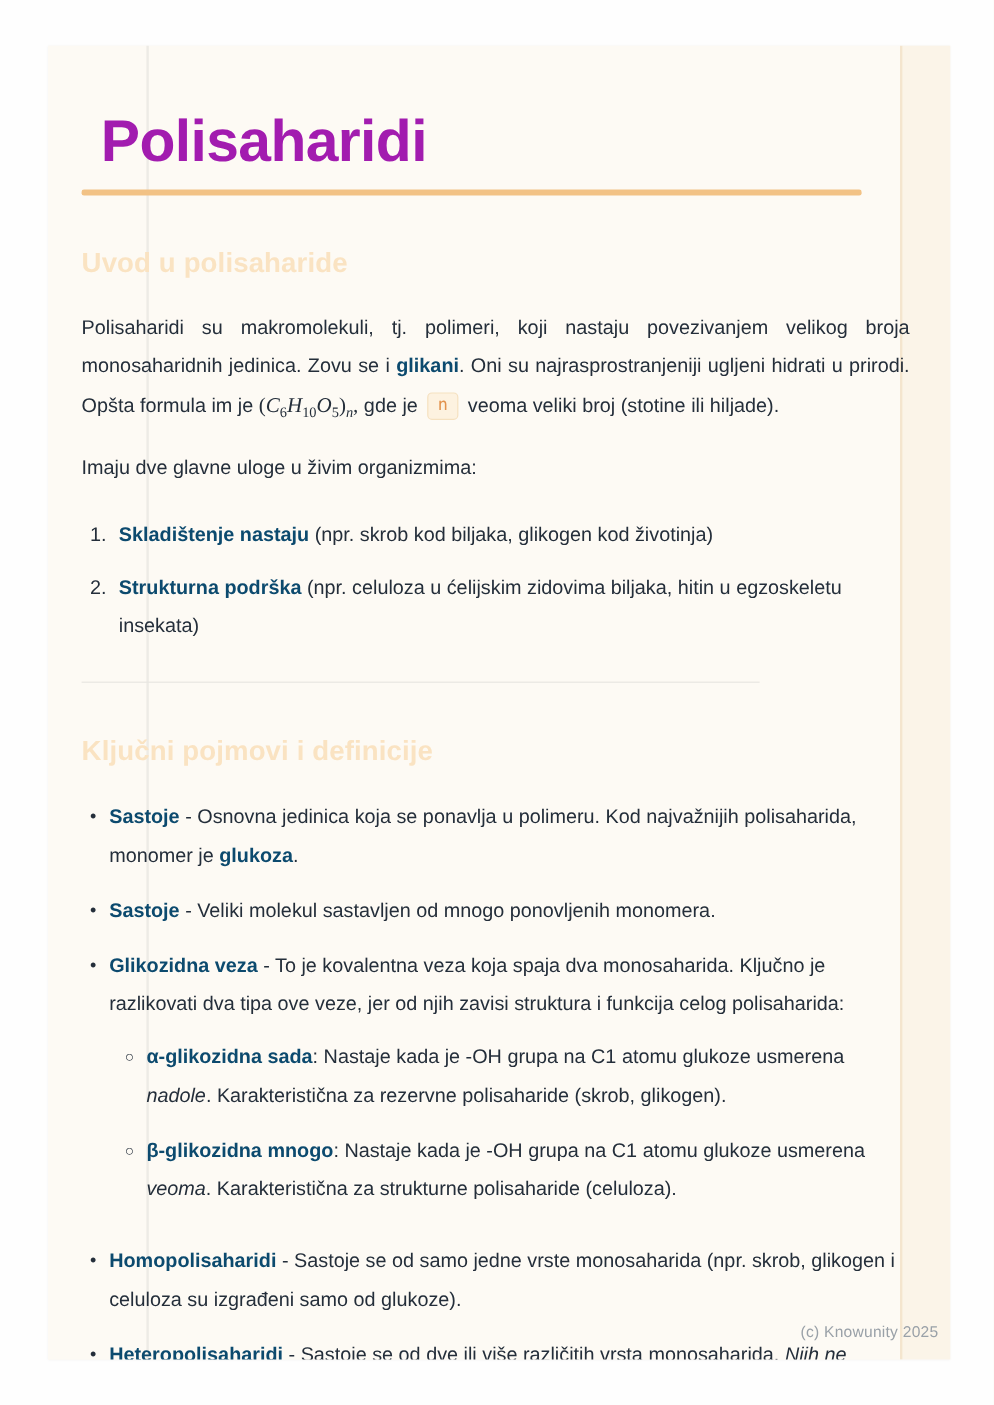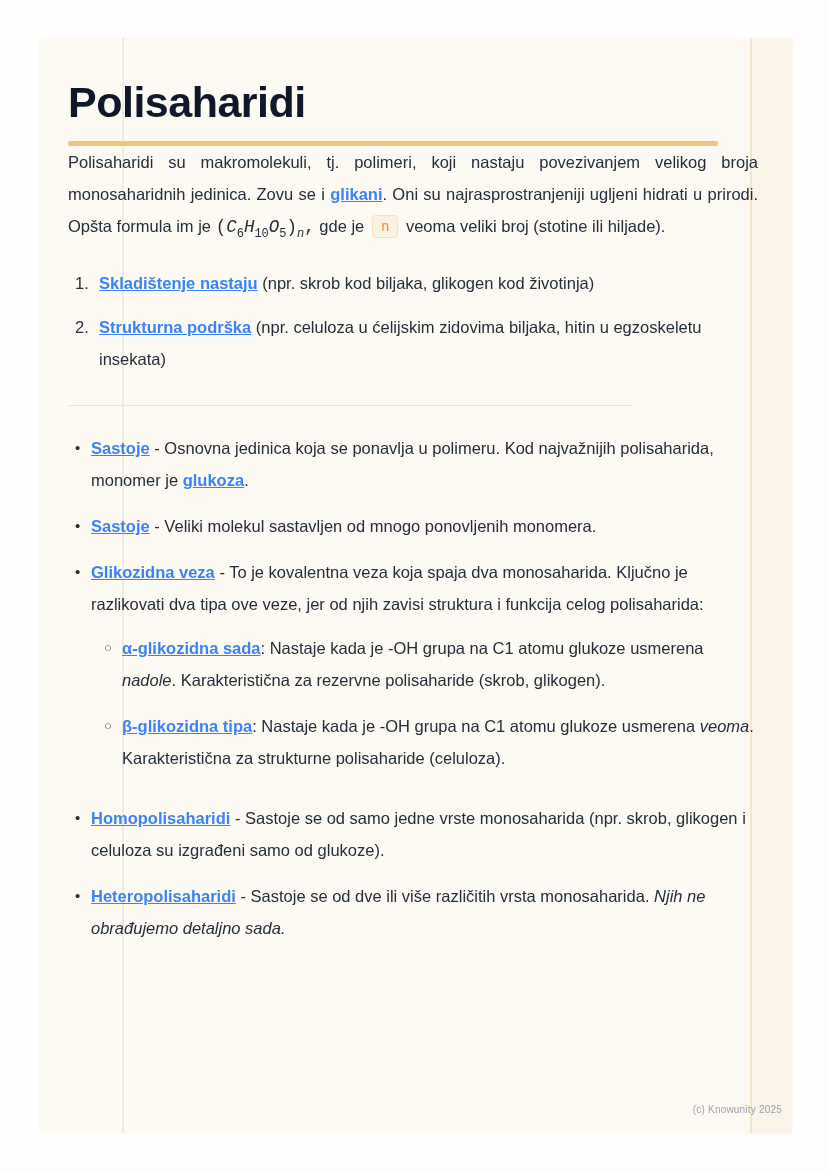--- a/index.html
+++ b/index.html
@@ -28,38 +28,38 @@
     background:rgba(246,233,210,0.35);
   }
   .content{
     position:relative;
     padding:40px 34px 0 28px;
     color:#242e3a;
     font-size:16.5px;
     line-height:32px;
   }
   h1{
-    margin:0;
-    font-size:43px;line-height:48px;font-weight:800;
-    color:#0f172a;letter-spacing:-0.5px;
+    margin:16px;
+    font-size:49px;line-height:48px;font-weight:800;
+    color:#a21caf;letter-spacing:-0.5px;
   }
   .title-rule{
     width:650px;height:5px;border:none;margin:15px 0 0 0;
     background:#f2c285;border-radius:2px;
   }
   h2{
     margin:42px 0 24px 0;
     font-size:23px;line-height:28px;font-weight:700;
     color:#fae3c2;letter-spacing:0.1px;
   }
   p{margin:0 0 20px 0;}
   .p-just{text-align:justify;}
-  b{font-weight:700;color:#3b82f6;text-decoration:underline;}
+  b{font-weight:700;color:#0c4a6e;}
   .math{
-    font-family:Liberation Mono, monospace;
+    font-family:Liberation Serif, serif;
     font-size:17.5px;
   }
   .math i{font-style:italic;}
   .math sub{font-size:12px;line-height:0;}
   .math sub i{font-style:italic;}
   .code-badge{
     display:inline-block;
     background:#fdf2e0;border:1px solid #f5e1c0;border-radius:4px;
     padding:0 8px;margin:0 3px;
     font-family:"DejaVu Sans Mono","Liberation Mono",monospace;
@@ -77,53 +77,56 @@
   .ulist{margin:26px 0 8px 0;}
   .uli{display:flex;margin:0 0 14px 0;}
   .uli .marker{flex:0 0 16px;margin-left:7px;font-size:15px;}
   .uli .txt{flex:1;}
   .sublist{margin:12px 0 0 0;}
   .suli{display:flex;margin:0 0 14px 0;}
   .suli .marker{flex:0 0 18px;margin-left:13px;font-size:13px;color:#39424d;}
   .suli .txt{flex:1;}
   .watermark{
     position:absolute;right:10px;bottom:16px;
-    font-size:10px;line-height:14px;color:#9aa1a8;letter-spacing:0.2px;
+    font-size:13px;line-height:14px;color:#9aa1a8;letter-spacing:0.2px;
   }
 </style>
 </head>
 <body>
 
 <div class="sheet">
   <div class="crease-left"></div>
   <div class="band-right"></div>
   <div class="crease-right"></div>
 
   <div class="content">
 
     <h1>Polisaharidi</h1>
     <hr class="title-rule">
 
+    <h2>Uvod u polisaharide</h2>
 
     <p class="p-just"><span>Polisaharidi su makromolekuli, tj. polimeri, koji nastaju povezivanjem velikog broja monosaharidnih jedinica. Zovu se i </span><b>glikani</b><span>. Oni su najrasprostranjeniji ugljeni hidrati u prirodi. Opšta formula im je </span><span class="math"><span>(</span><i>C</i><sub>6</sub><i>H</i><sub>10</sub><i>O</i><sub>5</sub><span>)</span><sub><i>n</i></sub><span>,</span></span><span> gde je </span><span class="code-badge">n</span><span> veoma veliki broj (stotine ili hiljade).</span></p>
 
+    <p>Imaju dve glavne uloge u živim organizmima:</p>
 
     <div class="olist">
       <div class="oli">
         <span class="num">1.</span>
         <div class="txt"><b>Skladištenje nastaju</b><span> (npr. skrob kod biljaka, glikogen kod životinja)</span></div>
       </div>
       <div class="oli">
         <span class="num">2.</span>
         <div class="txt"><b>Strukturna podrška</b><span> (npr. celuloza u ćelijskim zidovima biljaka, hitin u egzoskeletu insekata)</span></div>
       </div>
     </div>
 
     <hr class="divider">
 
+    <h2>Ključni pojmovi i definicije</h2>
 
     <div class="ulist">
 
       <div class="uli">
         <span class="marker">•</span>
         <div class="txt"><b>Sastoje</b><span> - Osnovna jedinica koja se ponavlja u polimeru. Kod najvažnijih polisaharida, monomer je </span><b>glukoza</b><span>.</span></div>
       </div>
 
       <div class="uli">
         <span class="marker">•</span>
@@ -133,21 +136,21 @@
       <div class="uli">
         <span class="marker">•</span>
         <div class="txt"><b>Glikozidna veza</b><span> - To je kovalentna veza koja spaja dva monosaharida. Ključno je razlikovati dva tipa ove veze, jer od njih zavisi struktura i funkcija celog polisaharida:</span>
           <div class="sublist">
             <div class="suli">
               <span class="marker">○</span>
               <div class="txt"><b>α-glikozidna sada</b><span>: Nastaje kada je -OH grupa na C1 atomu glukoze usmerena </span><i>nadole</i><span>. Karakteristična za rezervne polisaharide (skrob, glikogen).</span></div>
             </div>
             <div class="suli">
               <span class="marker">○</span>
-              <div class="txt"><b>β-glikozidna tipa</b><span>: Nastaje kada je -OH grupa na C1 atomu glukoze usmerena </span><i>veoma</i><span>. Karakteristična za strukturne polisaharide (celuloza).</span></div>
+              <div class="txt"><b>β-glikozidna mnogo</b><span>: Nastaje kada je -OH grupa na C1 atomu glukoze usmerena </span><i>veoma</i><span>. Karakteristična za strukturne polisaharide (celuloza).</span></div>
             </div>
           </div>
         </div>
       </div>
 
       <div class="uli">
         <span class="marker">•</span>
         <div class="txt"><b>Homopolisaharidi</b><span> - Sastoje se od samo jedne vrste monosaharida (npr. skrob, glikogen i celuloza su izgrađeni samo od glukoze).</span></div>
       </div>
 

